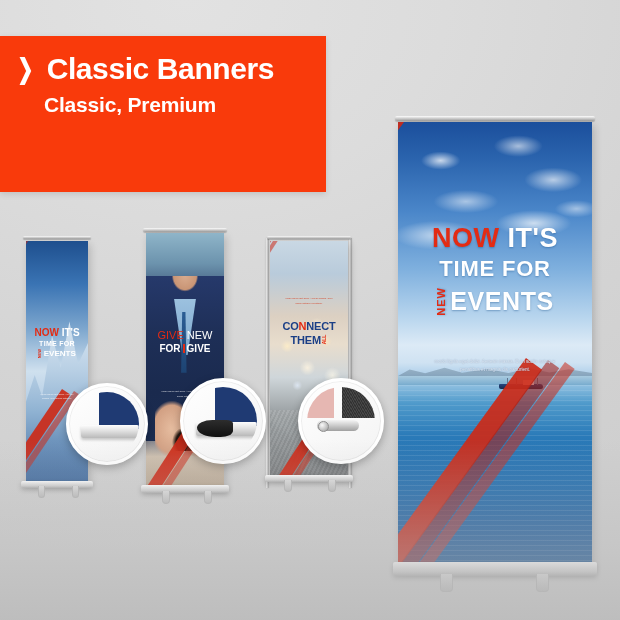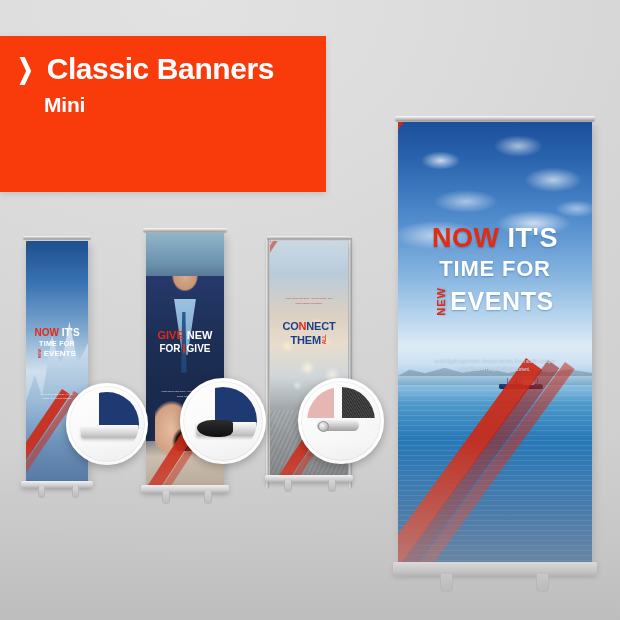--- a/index.html
+++ b/index.html
@@ -207,21 +207,21 @@
   }
   .soil{
     position:absolute;left:33%;right:33%;bottom:14%;height:9%;
     background:radial-gradient(50% 70% at 50% 60%,#3a2a20,#23160f 70%,rgba(35,22,15,0) 100%);
   }
   .sprout{
     position:absolute;left:46%;bottom:22%;width:8%;height:8%;
     background:#5aa152;clip-path:polygon(50% 0,100% 55%,50% 100%,0 55%);
   }
   #b2 .txt{top:38%;}
-  #b2 .l1{font-size:11px;font-weight:700;line-height:1;}
+  #b2 .l1{font-size:11px;font-weight:400;line-height:1;}
   #b2 .l1 .red{color:#e32b14;}
   #b2 .l1 .wh{color:#fff;}
   #b2 .l2{font-size:10px;font-weight:700;color:#fff;margin-top:2px;
     display:flex;align-items:center;justify-content:center;gap:2px;}
   .redtick{display:inline-block;width:2px;height:9px;background:#e32b14;}
 
   #b3{left:270px;top:236px;width:78px;height:256px;}
   #b3 .canvas{top:5px;bottom:16px;
     background:linear-gradient(to bottom,#c9d8e4 0%,#b9cbdb 14%,#dcd0c2 32%,#e8ddcd 44%,#cfd6da 58%,#9fa5a8 72%,#8a8d8e 86%,#7d8081 100%);}
   .bokeh{
@@ -448,17 +448,17 @@
   </div>
 
   <div class="floorshade"></div>
 
   <div id="headerbox">
     <div class="title-row">
       <span class="chev">❯</span>
       <span class="title">Classic Banners</span>
     </div>
     <div class="subtitle">
-        <div>Mini</div>
+        <div>Classic, Premium</div>
       </div>
   </div>
 
 </div>
 
 </body></html>

